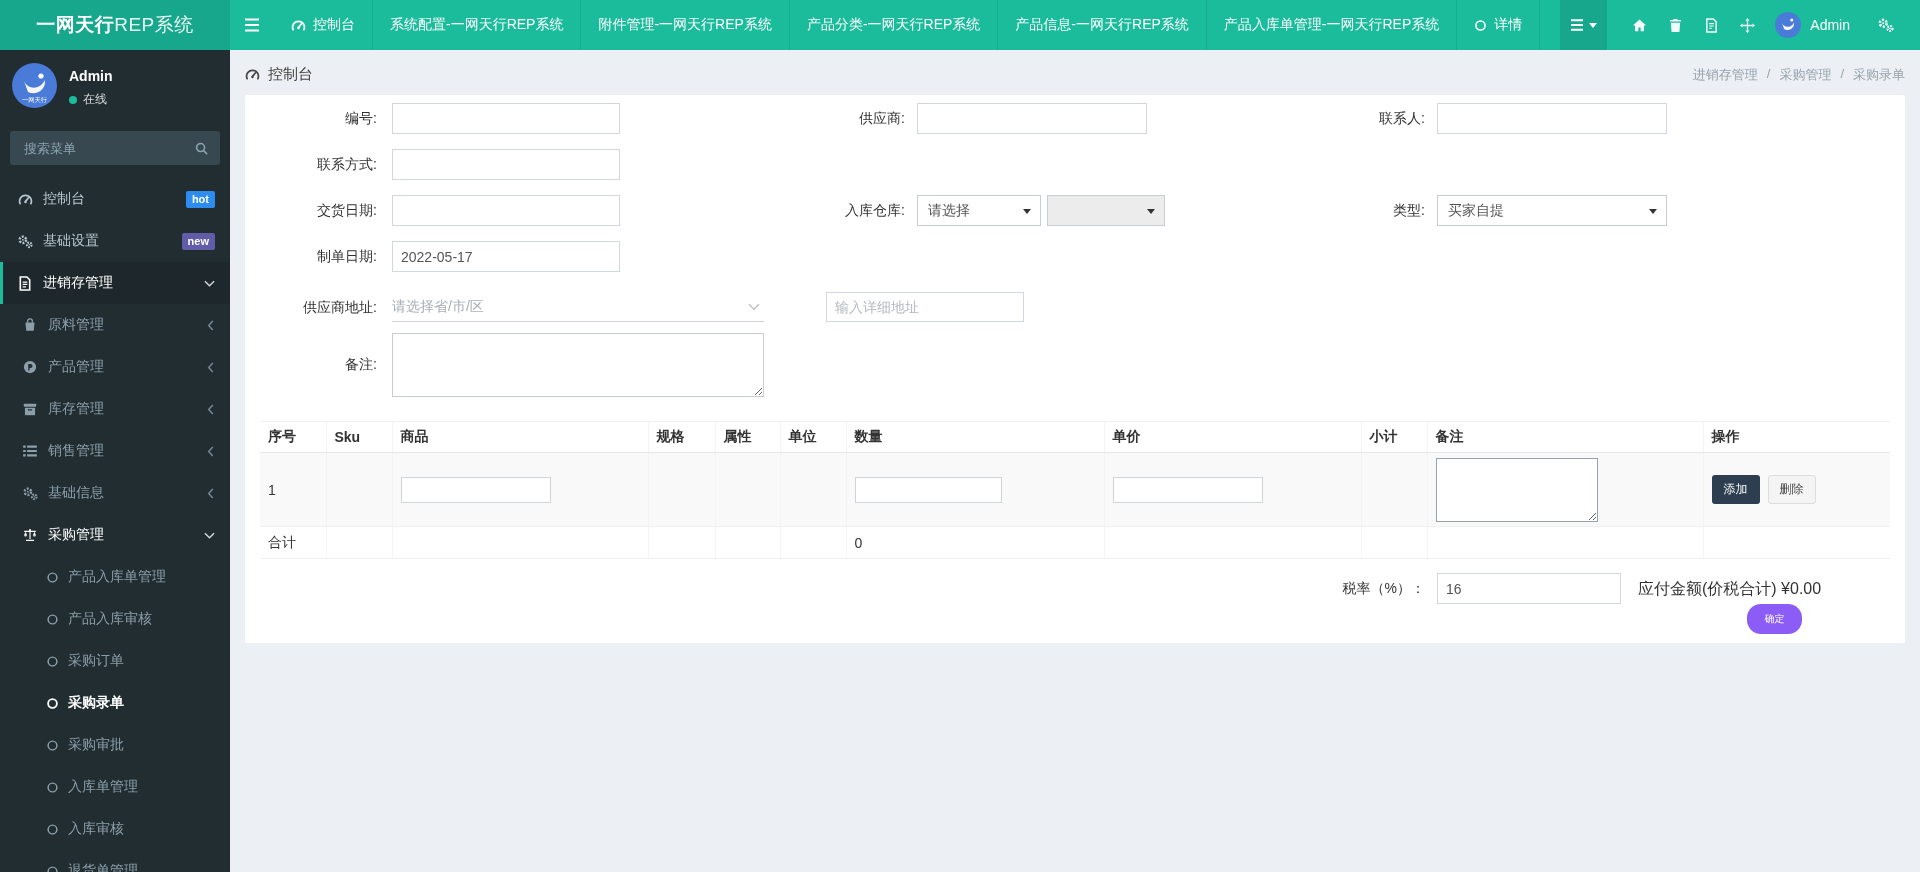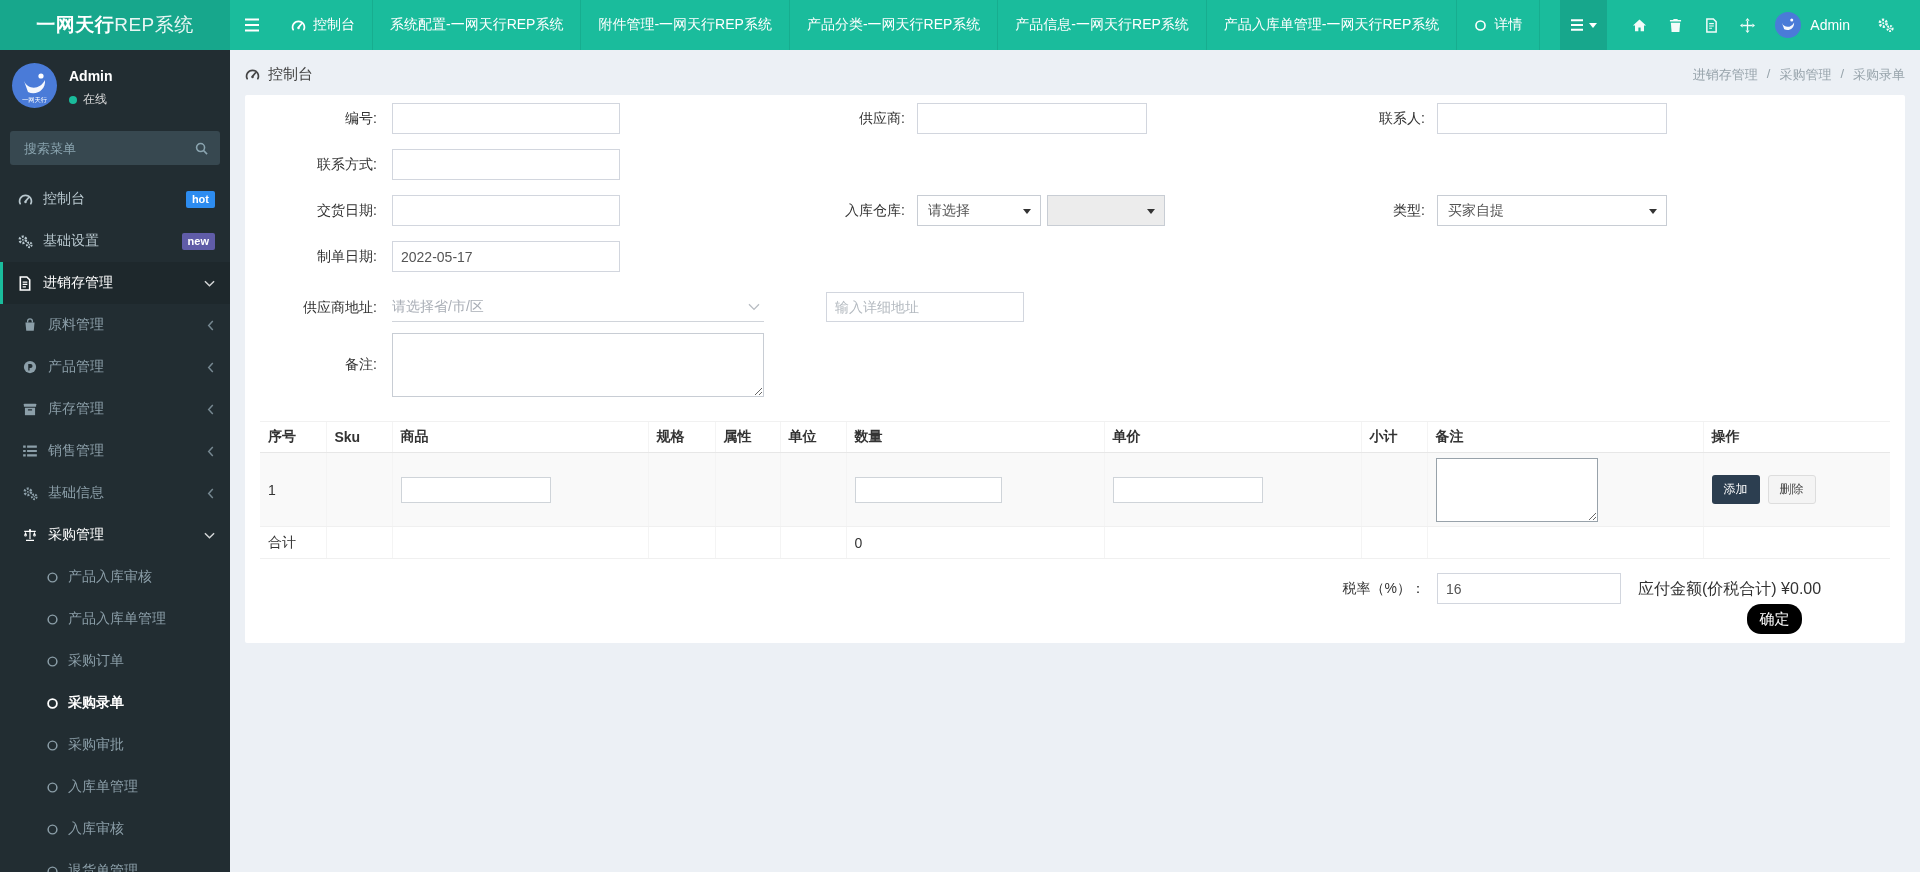--- a/index.html
+++ b/index.html
@@ -71,21 +71,21 @@
   .grid th:not(:first-child), .grid td:not(:first-child) { border-left:1px solid #f4f4f4; }
   .grid .r-body td { background:#f9f9f9; height:74px; }
   .grid .r-total td { height:32px; background:#fff; }
   .cell-inp { height:26px; width:150px; border:1px solid #cfd4d9; padding:0 6px; font:inherit; font-size:13px; outline:none; background:#fff; }
   .cell-ta { width:162px; height:64px; border:1px solid #98a2aa; resize:both; font:inherit; font-size:13px; padding:3px 6px; outline:none; background:#fff; vertical-align:middle; }
   .btn-add { background:#2c3e50; color:#fff; border:none; border-radius:3px; padding:6px 12px; font-size:12px; font-family:inherit; cursor:pointer; }
   .btn-del { background:#f4f4f4; color:#444; border:1px solid #ddd; border-radius:3px; padding:5px 11px; font-size:12px; font-family:inherit; margin-left:8px; cursor:pointer; }
   .tax-lbl { position:absolute; left:1000px; top:478px; width:180px; text-align:right; line-height:31px; color:#333; }
   .tax-inp { left:1192px; top:478px; width:184px; }
   .payable { position:absolute; left:1393px; top:478px; line-height:31px; font-size:16px; color:#333; }
-  .btn-ok { position:absolute; left:1502px; top:509px; width:55px; height:30px; background:#000000; color:#fff; border:none; border-radius:14px; font-size:15px; font-family:inherit; cursor:pointer; }
+  .btn-ok { position:absolute; left:1502px; top:509px; width:55px; height:30px; background:#8b5cf6; color:#fff; border:none; border-radius:14px; font-size:10px; font-family:inherit; cursor:pointer; }
   svg { display:block; }
 </style>
 </head>
 <body>
 
 <div class="navbar">
   <div class="brand">
     <span class="bold">一网天行</span>
       <span class="light">REP系统</span>
   </div>
@@ -340,29 +340,29 @@
             <path d="M1 1.5 6 6.5 11 1.5" fill="none" stroke="currentColor" stroke-width="1.6"></path>
           </svg>
         </span>
     </div>
     <div class="smi">
       <span class="ico">
           <svg width="13" height="13" viewBox="0 0 16 16">
             <circle cx="8" cy="8" r="5.4" fill="none" stroke="currentColor" stroke-width="1.8"></circle>
           </svg>
         </span>
+      <span>产品入库单管理</span>
+    </div>
+    <div class="smi">
+      <span class="ico">
+          <svg width="13" height="13" viewBox="0 0 16 16">
+            <circle cx="8" cy="8" r="5.4" fill="none" stroke="currentColor" stroke-width="1.8"></circle>
+          </svg>
+        </span>
       <span>产品入库审核</span>
-    </div>
-    <div class="smi">
-      <span class="ico">
-          <svg width="13" height="13" viewBox="0 0 16 16">
-            <circle cx="8" cy="8" r="5.4" fill="none" stroke="currentColor" stroke-width="1.8"></circle>
-          </svg>
-        </span>
-      <span>产品入库单管理</span>
     </div>
     <div class="smi">
       <span class="ico">
           <svg width="13" height="13" viewBox="0 0 16 16">
             <circle cx="8" cy="8" r="5.4" fill="none" stroke="currentColor" stroke-width="1.8"></circle>
           </svg>
         </span>
       <span>采购订单</span>
     </div>
     <div class="smi active">

